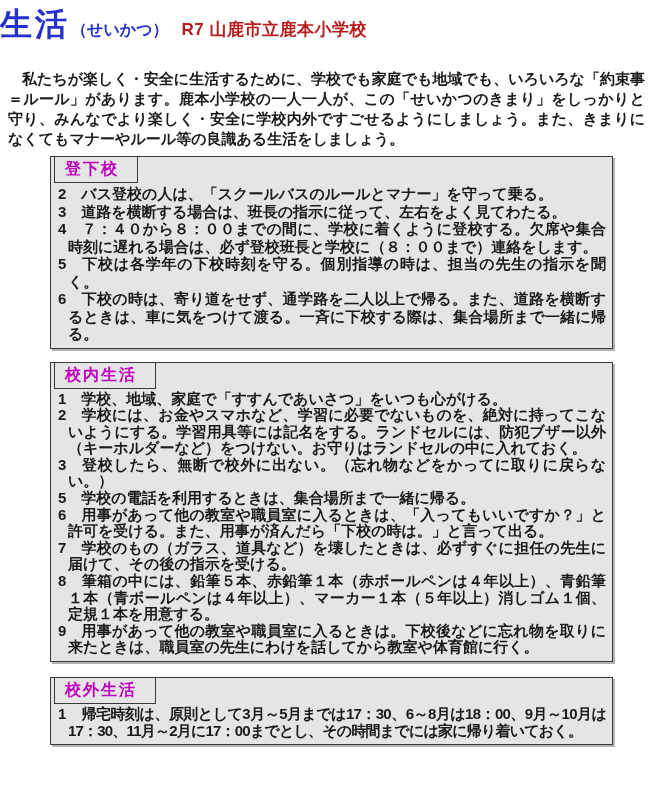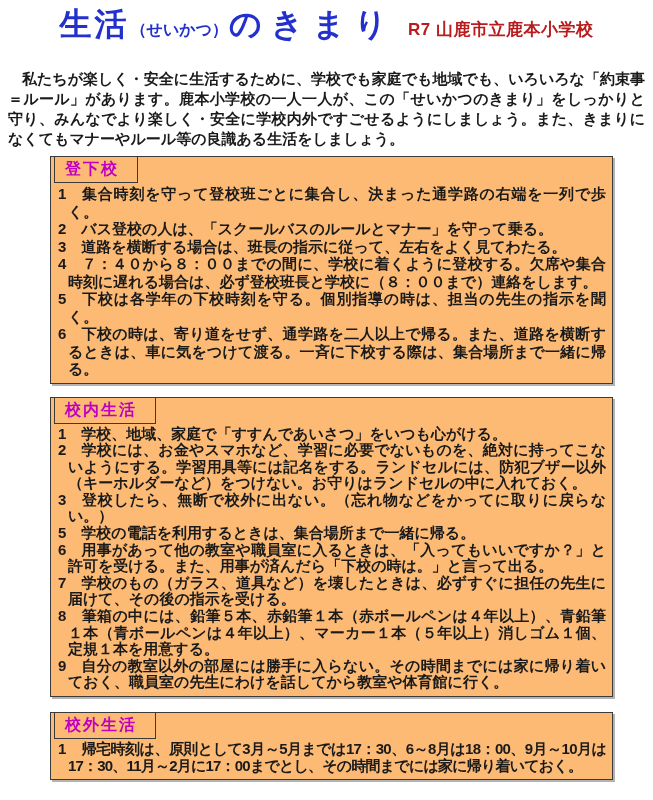--- a/index.html
+++ b/index.html
@@ -13,39 +13,39 @@
   body{
     width:653px;height:800px;overflow:hidden;background:#fff;
     font-family:"Liberation Sans","DejaVu Sans",sans-serif;
     font-weight:bold;color:var(--ink);
     -webkit-font-smoothing:antialiased;
   }
   .page{position:relative;width:653px;height:800px;}
 
   
   .header{margin-top:3px;text-align:center;}
-  .title-line{display:flex;justify-content:center;align-items:baseline;white-space:nowrap;}
+  .title-line{display:flex;align-items:baseline;white-space:nowrap;}
   .title-main{color:var(--blue);font-size:32px;letter-spacing:3px;}
   .title-ruby{color:var(--blue);font-size:16px;margin:0 1px;}
   .title-rest{color:var(--blue);font-size:32px;letter-spacing:9px;}
   .school-name{color:#b91c1c;font-size:17px;margin-left:12px;letter-spacing:0.5px;}
   .subtitle{color:var(--red);font-size:16px;letter-spacing:-0.4px;margin-top:1px;}
 
   
   .intro{
     margin:22px 8px 7px 8px;
     font-size:15px;line-height:20px;
     text-indent:14px;text-align:justify;
   }
 
   
   .rule-box{
     position:relative;box-sizing:border-box;
     width:563px;margin:0 0 13px 50px;
-    background:#fdba74;border:1.5px solid var(--border);
+    background:#e5e5e5;border:1.5px solid var(--border);
     box-shadow:2px 2px 0 #b3b3b3;
   }
   .sec-2{margin-bottom:15px;}
   .sec-3{margin-bottom:0;}
   .sec-heading{
     display:inline-block;
     border:1.5px solid var(--border);border-top:none;
     margin-left:3px;padding:2px 18px 2px 10px;
     color:var(--magenta);font-size:16px;letter-spacing:2px;
   }
@@ -62,32 +62,30 @@
 </style>
 </head>
 <body>
 
 <div class="page">
 
   <div class="header">
     <div class="title-line">
       <span class="title-main">生活</span>
         <span class="title-ruby">（せいかつ）</span>
-        <span class="title-rest">のきまり</span>
       <span class="school-name">R7 山鹿市立鹿本小学校</span>
     </div>
   </div>
 
   <p class="intro">私たちが楽しく・安全に生活するために、学校でも家庭でも地域でも、いろいろな「約束事＝ルール」があります。鹿本小学校の一人一人が、この「せいかつのきまり」をしっかりと守り、みんなでより楽しく・安全に学校内外ですごせるようにしましょう。また、きまりになくてもマナーやルール等の良識ある生活をしましょう。</p>
 
   <div>
   <section class="rule-box sec-1">
     <div class="sec-heading"><span class="sec-heading-text">登下校</span></div>
     <div class="sec-body">
-  <div class="item item-1"><span class="item-num">1</span><span class="item-text">集合時刻を守って登校班ごとに集合し、決まった通学路の右端を一列で歩く。</span></div>
 
   <div class="item item-2"><span class="item-num">2</span><span class="item-text">バス登校の人は、「スクールバスのルールとマナー」を守って乗る。</span></div>
 
   <div class="item item-3"><span class="item-num">3</span><span class="item-text">道路を横断する場合は、班長の指示に従って、左右をよく見てわたる。</span></div>
 
   <div class="item item-4"><span class="item-num">4</span><span class="item-text">７：４０から８：００までの間に、学校に着くように登校する。欠席や集合時刻に遅れる場合は、必ず登校班長と学校に（８：００まで）連絡をします。</span></div>
 
   <div class="item item-5"><span class="item-num">5</span><span class="item-text">下校は各学年の下校時刻を守る。個別指導の時は、担当の先生の指示を聞く。</span></div>
 
   <div class="item item-6"><span class="item-num">6</span><span class="item-text">下校の時は、寄り道をせず、通学路を二人以上で帰る。また、道路を横断するときは、車に気をつけて渡る。一斉に下校する際は、集合場所まで一緒に帰る。</span></div>
@@ -106,21 +104,21 @@
 
 
   <div class="item item-5"><span class="item-num">5</span><span class="item-text">学校の電話を利用するときは、集合場所まで一緒に帰る。</span></div>
 
   <div class="item item-6"><span class="item-num">6</span><span class="item-text">用事があって他の教室や職員室に入るときは、「入ってもいいですか？」と許可を受ける。また、用事が済んだら「下校の時は。」と言って出る。</span></div>
 
   <div class="item item-7"><span class="item-num">7</span><span class="item-text">学校のもの（ガラス、道具など）を壊したときは、必ずすぐに担任の先生に届けて、その後の指示を受ける。</span></div>
 
   <div class="item item-8"><span class="item-num">8</span><span class="item-text">筆箱の中には、鉛筆５本、赤鉛筆１本（赤ボールペンは４年以上）、青鉛筆１本（青ボールペンは４年以上）、マーカー１本（５年以上）消しゴム１個、定規１本を用意する。</span></div>
 
-  <div class="item item-9"><span class="item-num">9</span><span class="item-text">自分の教室以外の部屋には勝手に入らない。その時間までには家に帰り着いておく、職員室の先生にわけを話してから教室や体育館に行く。</span></div>
+  <div class="item item-9"><span class="item-num">9</span><span class="item-text">用事があって他の教室や職員室に入るときは。下校後などに忘れ物を取りに来たときは、職員室の先生にわけを話してから教室や体育館に行く。</span></div>
 </div>
   </section>
 
   <section class="rule-box sec-3">
     <div class="sec-heading"><span class="sec-heading-text">校外生活</span></div>
     <div class="sec-body">
   <div class="item item-1"><span class="item-num">1</span><span class="item-text">帰宅時刻は、原則として3月～5月までは17：30、6～8月は18：00、9月～10月は17：30、11月～2月に17：00までとし、その時間までには家に帰り着いておく。</span></div>
 
 </div>
   </section>

